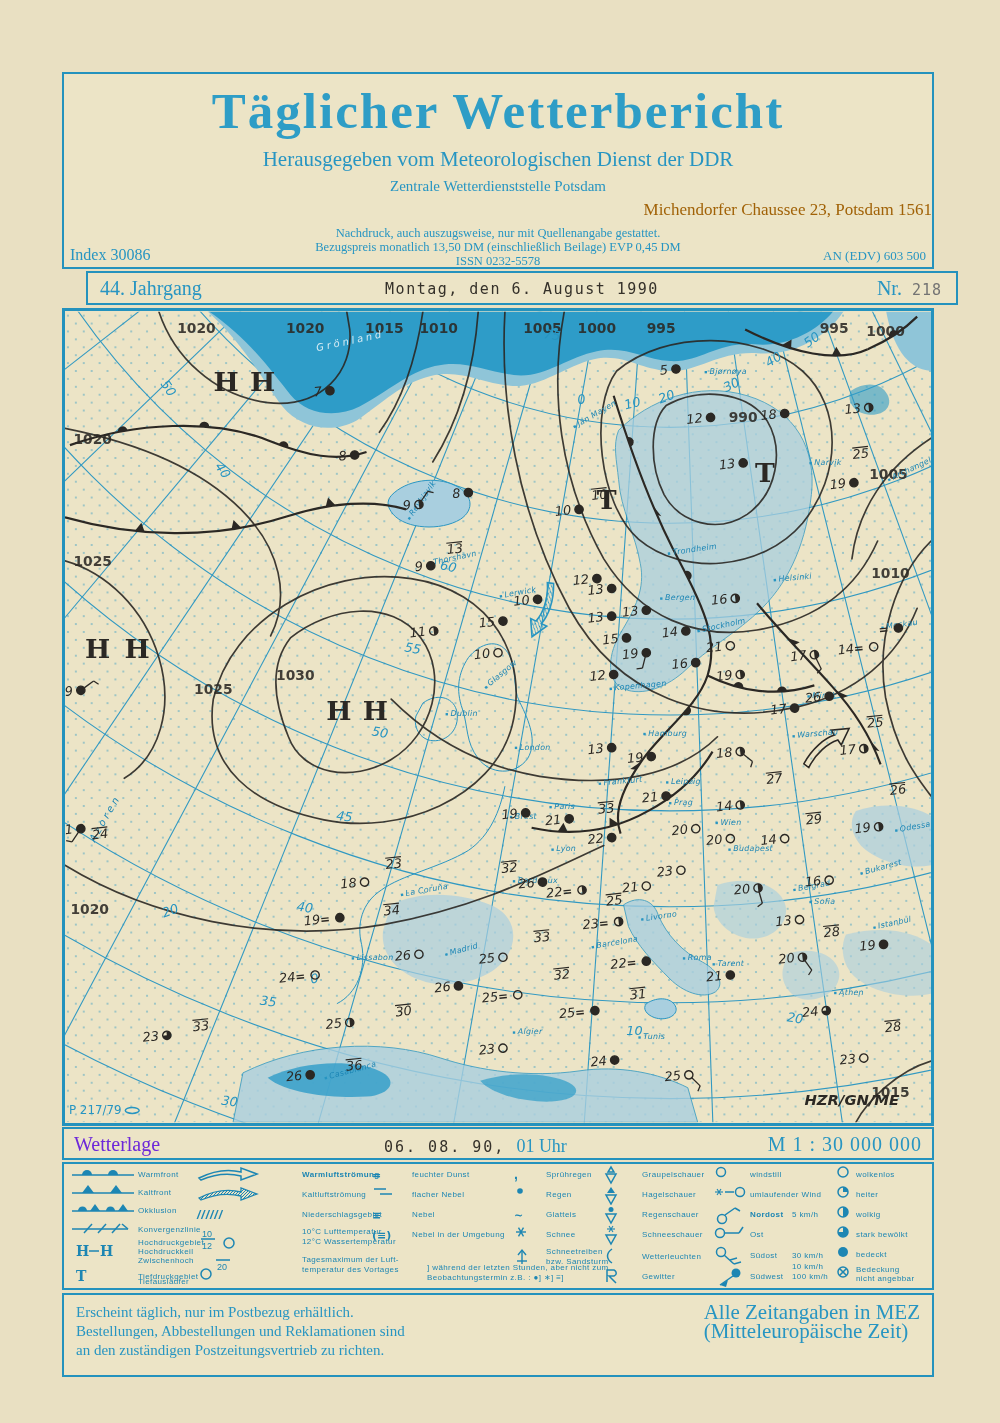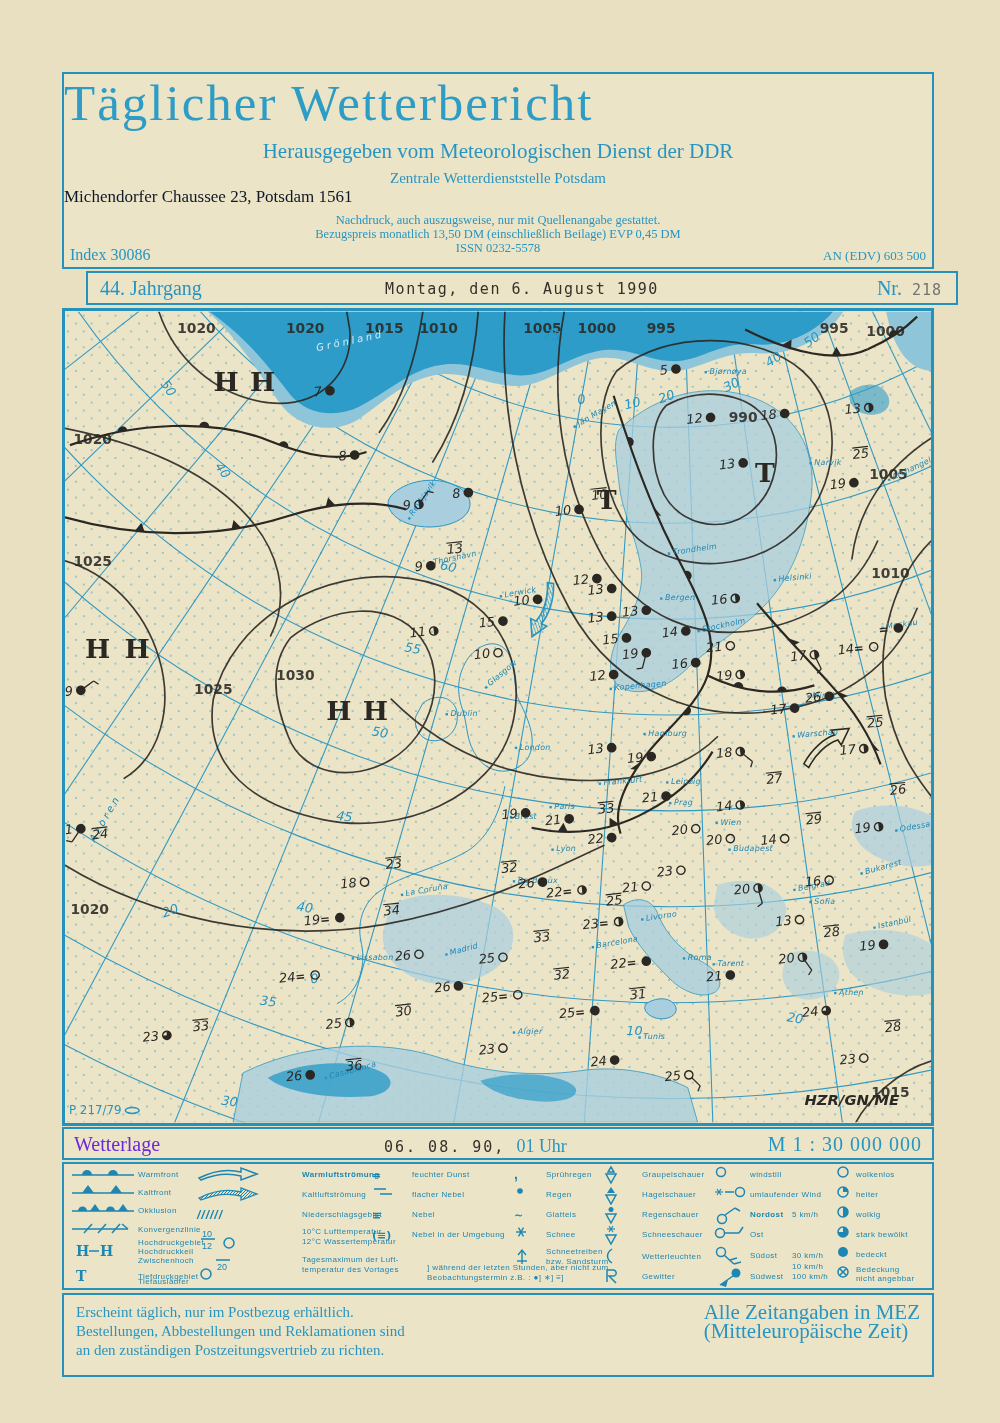--- a/index.html
+++ b/index.html
@@ -1,25 +1,25 @@
 <!DOCTYPE html>
 <html><head>
 <meta charset="utf-8">
 <style>
   html,body{margin:0;padding:0;}
   body{width:1000px;height:1423px;position:relative;background:#e9e0c2;
        font-family:"Liberation Sans",sans-serif;color:#1d86b3;overflow:hidden;}
   .box{position:absolute;left:62px;width:872px;border:2px solid #2492bd;background:#ece4c6;box-sizing:border-box;}
   
   #header-box{top:72px;height:197px;}
-  .title{font-family:"Liberation Serif",serif;color:#2e9dc6;
-         font-size:51px;letter-spacing:2px;font-weight:400;}
+  .title{font-family:"Liberation Serif",serif;color:#2e9dc6;text-align:center;
+         font-size:51px;letter-spacing:2px;margin-top:8px;font-weight:700;}
   .sub1{font-family:"Liberation Serif",serif;color:#2795c2;text-align:center;font-size:21px;margin-top:7px;}
   .sub2{font-family:"Liberation Serif",serif;color:#2795c2;text-align:center;font-size:15px;margin-top:6px;}
-  .sub3{font-family:"Liberation Serif",serif;color:#0f172a;text-align:left;font-size:17px;}
+  .sub3{font-family:"Liberation Serif",serif;color:#a16207;text-align:right;font-size:17px;margin-top:5px;}
   .note{font-family:"Liberation Serif",serif;color:#2795c2;text-align:center;font-size:12.5px;margin-top:6px;line-height:14px;}
   .idx{position:absolute;bottom:3px;left:6px;font-family:"Liberation Serif",serif;font-size:16px;color:#2795c2;}
   .an{position:absolute;bottom:3px;right:6px;font-family:"Liberation Serif",serif;font-size:13px;color:#2795c2;}
   .issn{font-family:"Liberation Serif",serif;}
   
   #issue-box{top:271px;height:34px;margin-left:24px;}
   .issue-l{position:absolute;left:12px;top:4px;font-family:"Liberation Serif",serif;font-size:20px;color:#2795c2;}
   .issue-c{position:absolute;left:0;right:0;top:7px;text-align:center;font-family:"DejaVu Sans Mono",monospace;
            font-size:15px;color:#35312a;letter-spacing:1.5px;}
   .issue-r{position:absolute;right:14px;top:4px;font-family:"Liberation Serif",serif;font-size:20px;color:#2795c2;}

